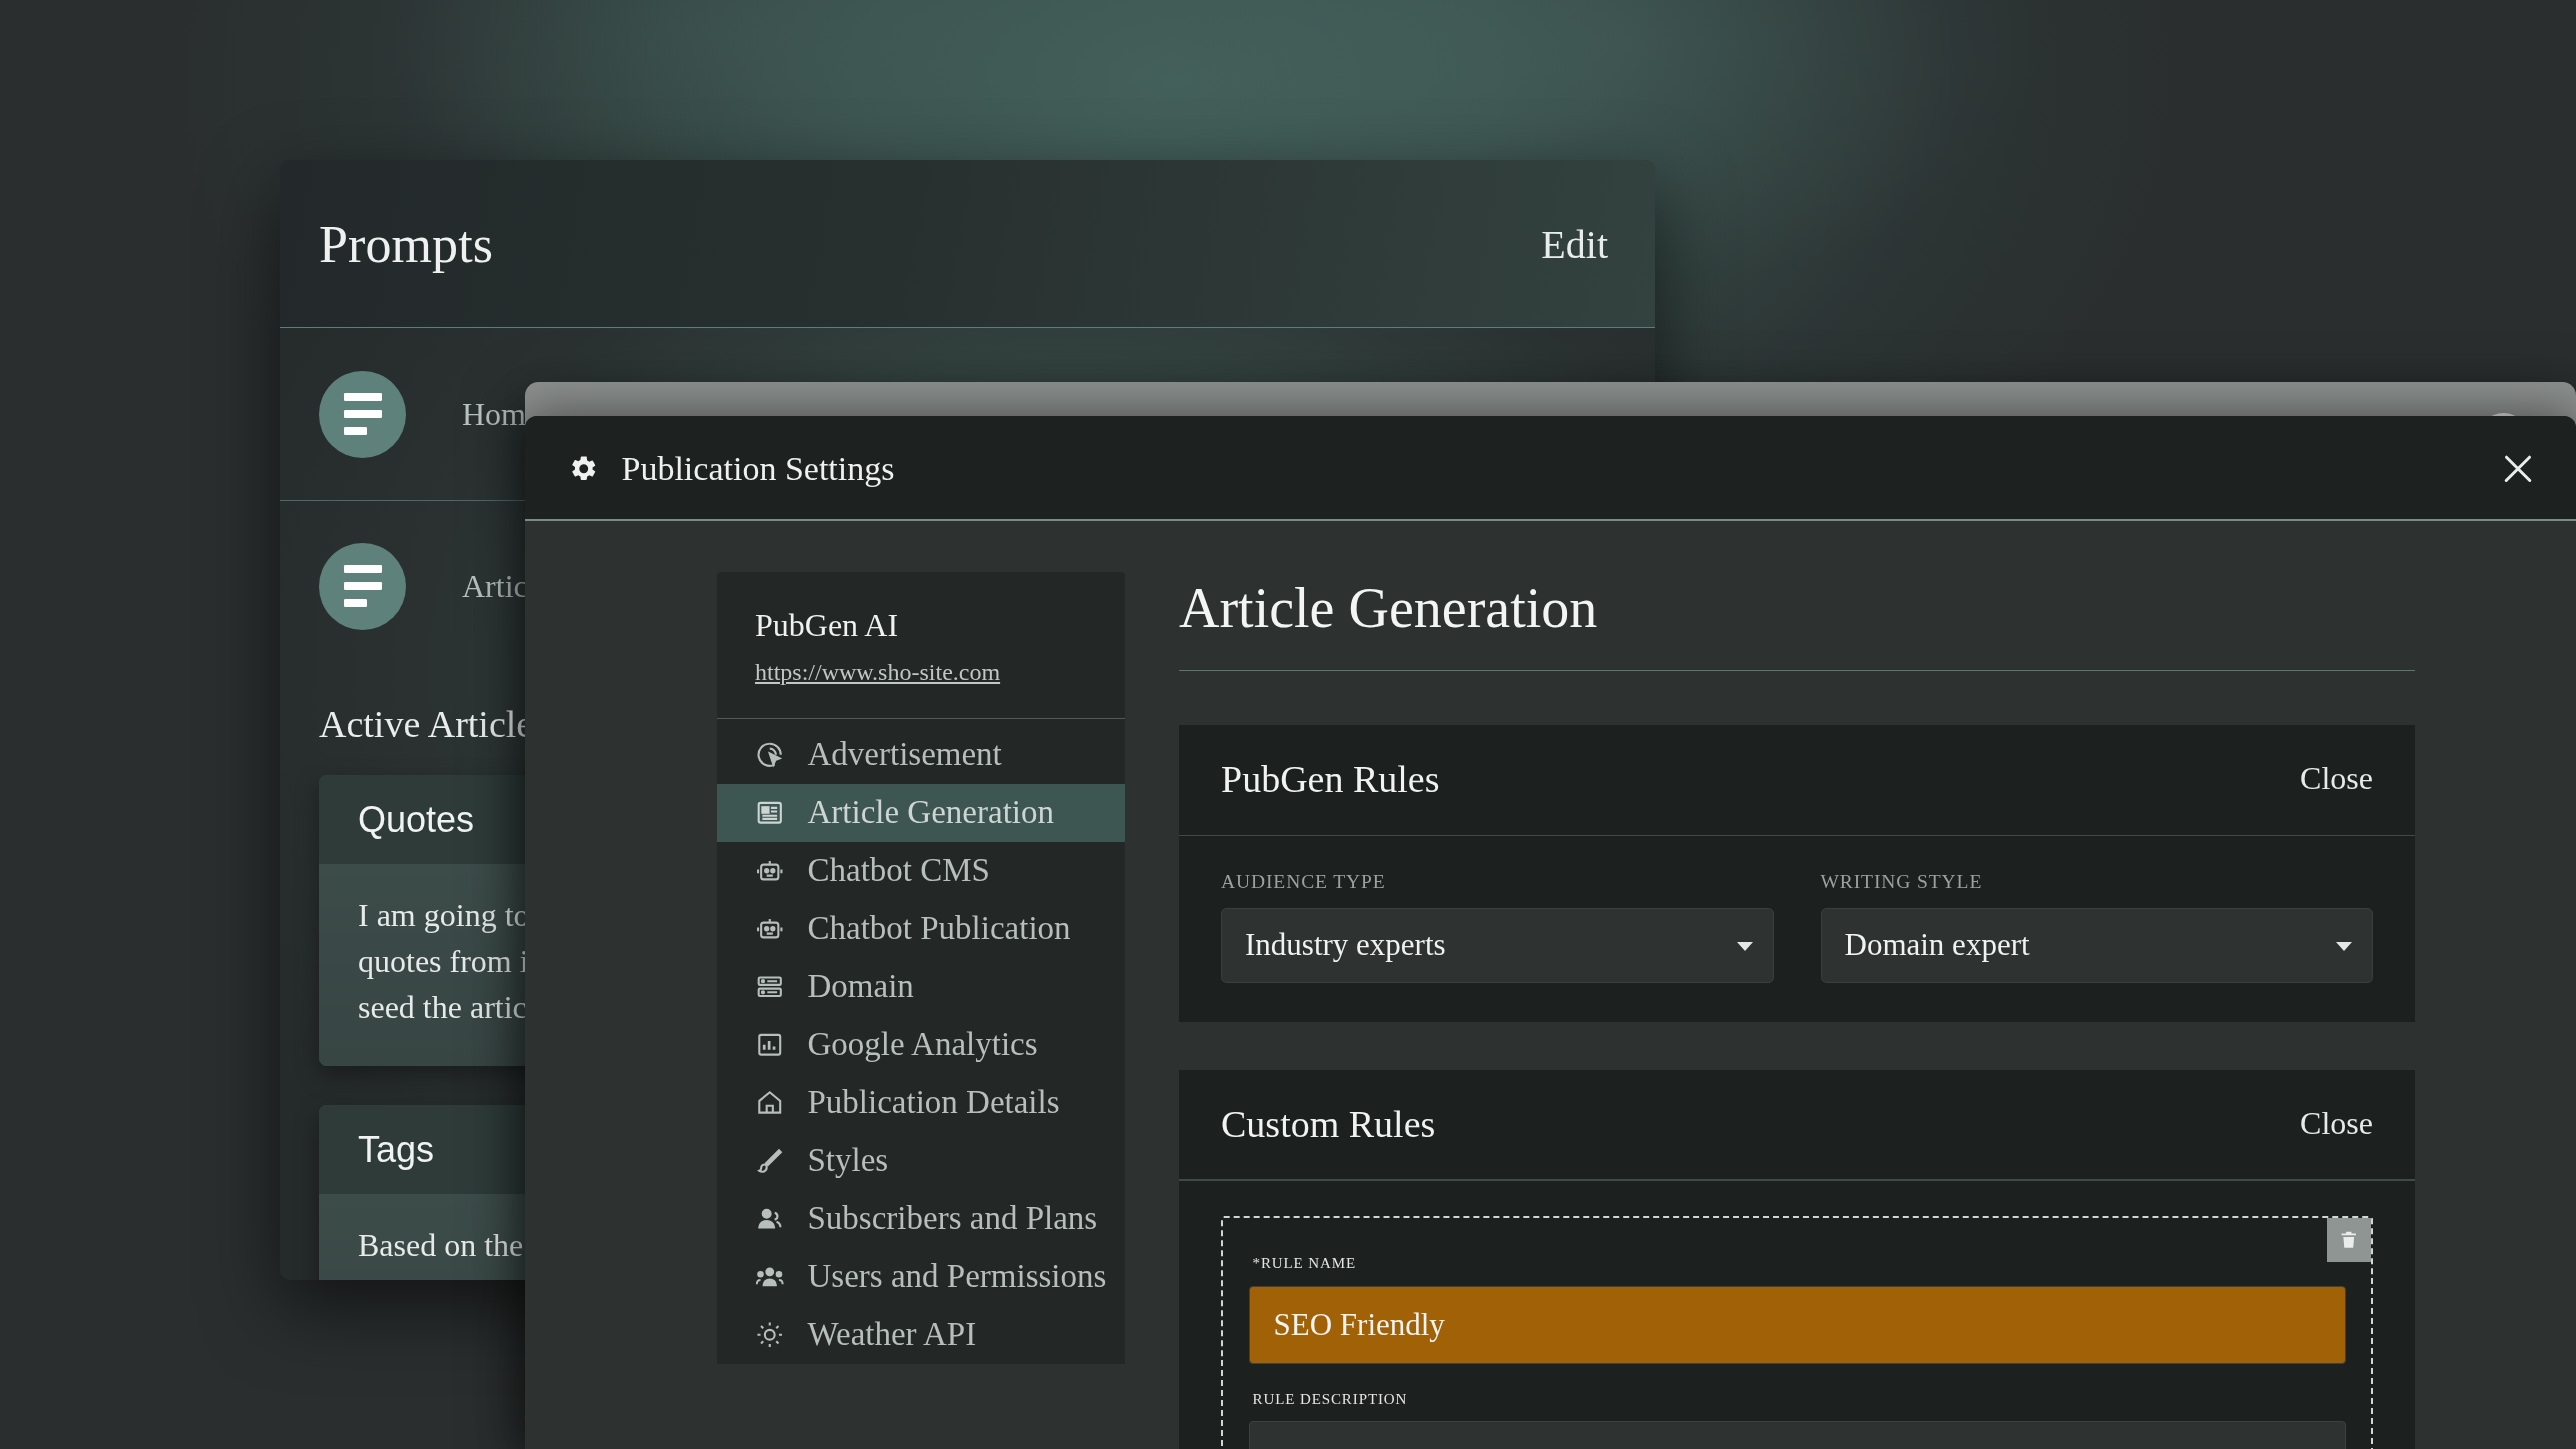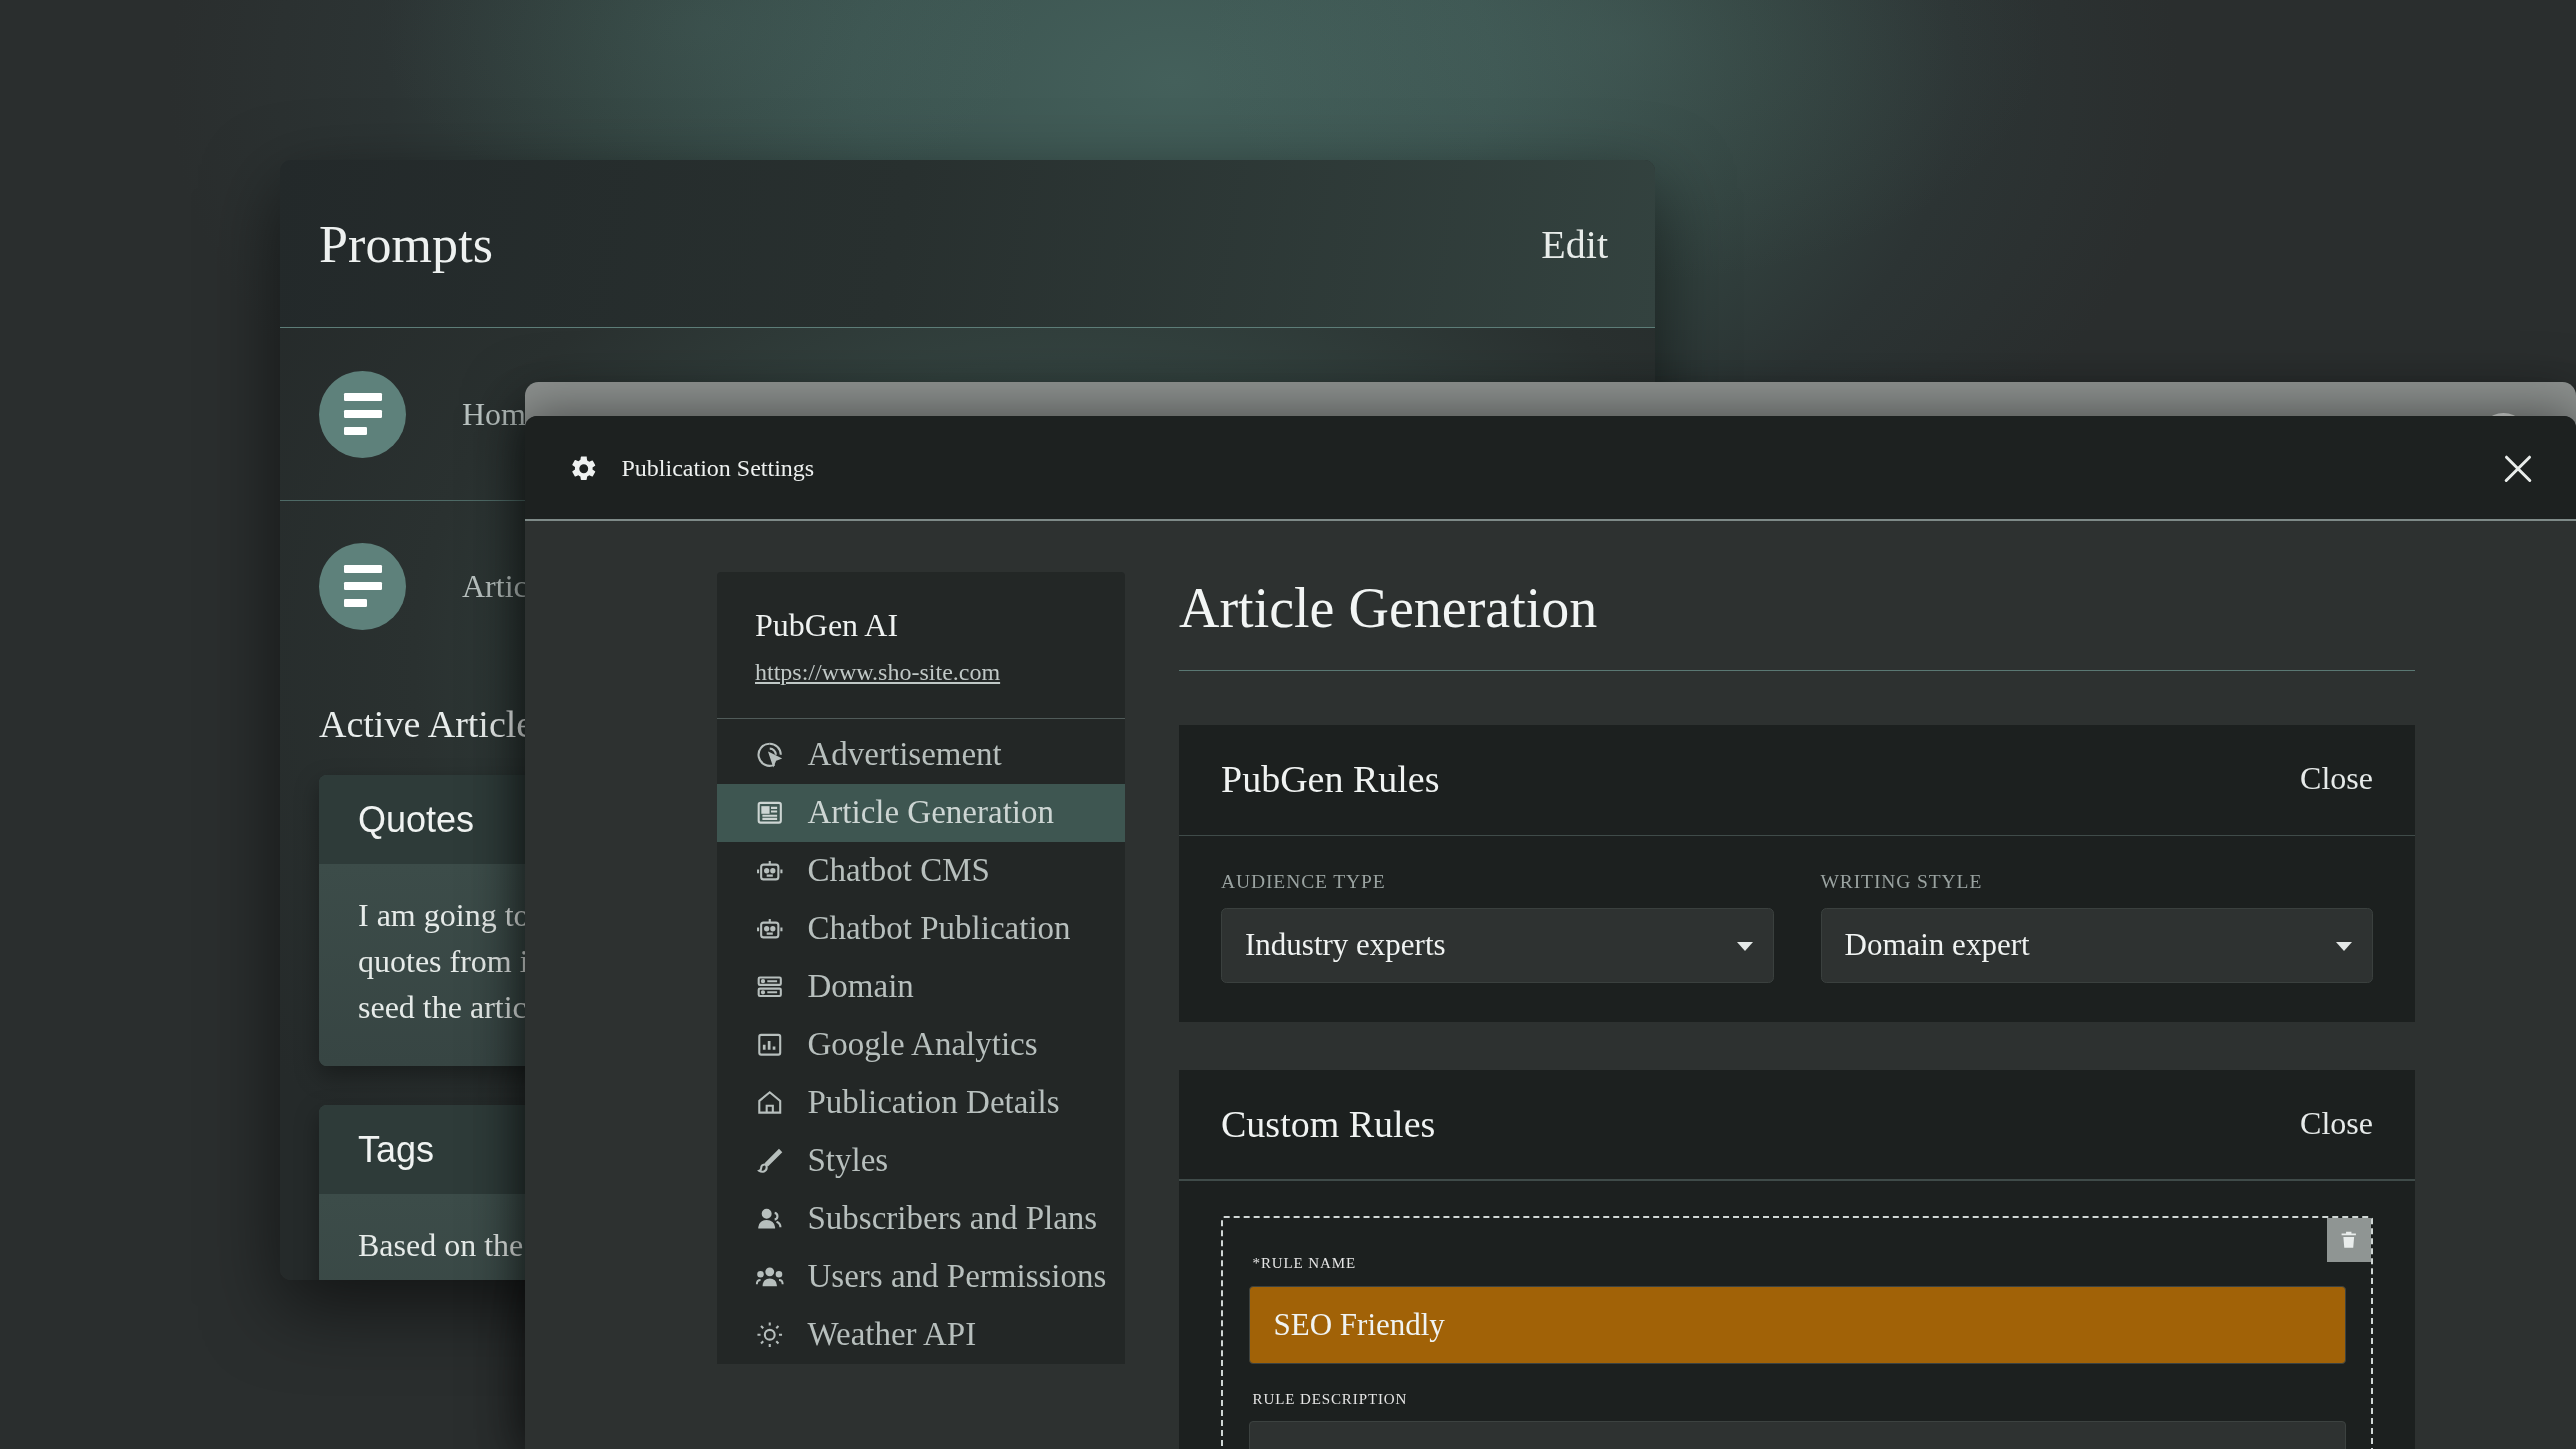--- a/index.html
+++ b/index.html
@@ -147,21 +147,21 @@
     background: #1d2120;
     display: flex; align-items: center; justify-content: space-between;
     padding: 0 40px 0 44px;
   }
   #modal-titlebar::after{
     content:""; position:absolute; left:0; right:0; bottom:0; height:2px;
     background:#7e8a88;
   }
   .modal-title-left { display:flex; align-items:center; gap: 23px; }
   .gear-icon { width: 29.5px; height: 29.5px; fill: #eef1f0; }
-  .modal-title-text { font-size: 24px; color:#eef1f0; }
+  .modal-title-text { font-size: 34px; color:#eef1f0; }
   .close-x {
     width: 36px; height: 36px; cursor:pointer;
     position: relative;
   }
   .close-x::before, .close-x::after{
     content:""; position:absolute; left:50%; top:50%;
     width: 36px; height: 3.4px; background:#e8ecea; border-radius:2px;
   }
   .close-x::before{ transform: translate(-50%,-50%) rotate(45deg); }
   .close-x::after { transform: translate(-50%,-50%) rotate(-45deg); }

